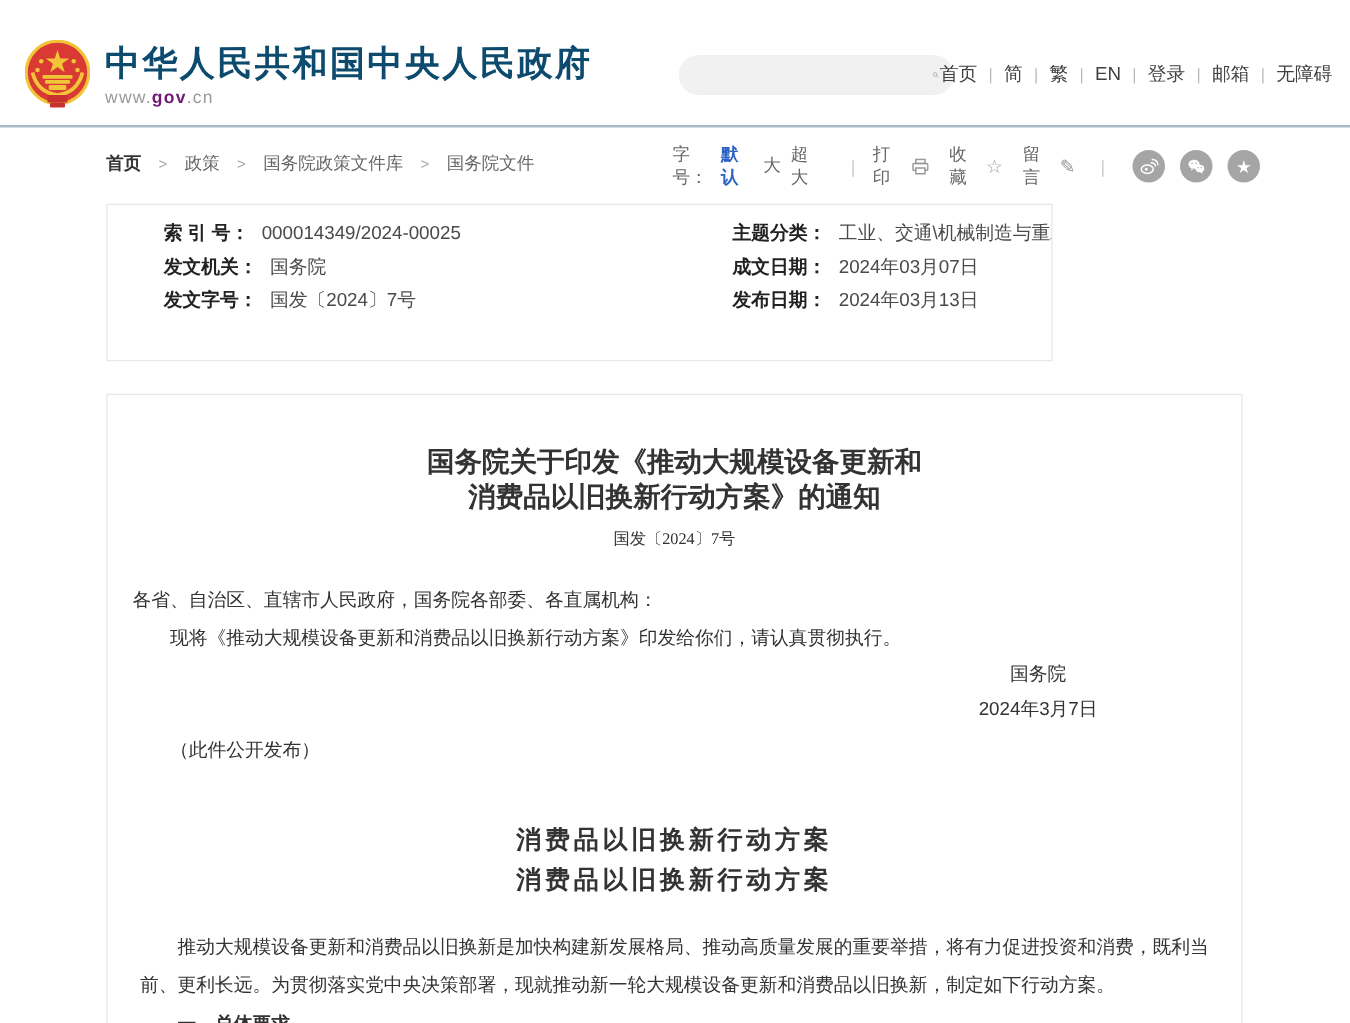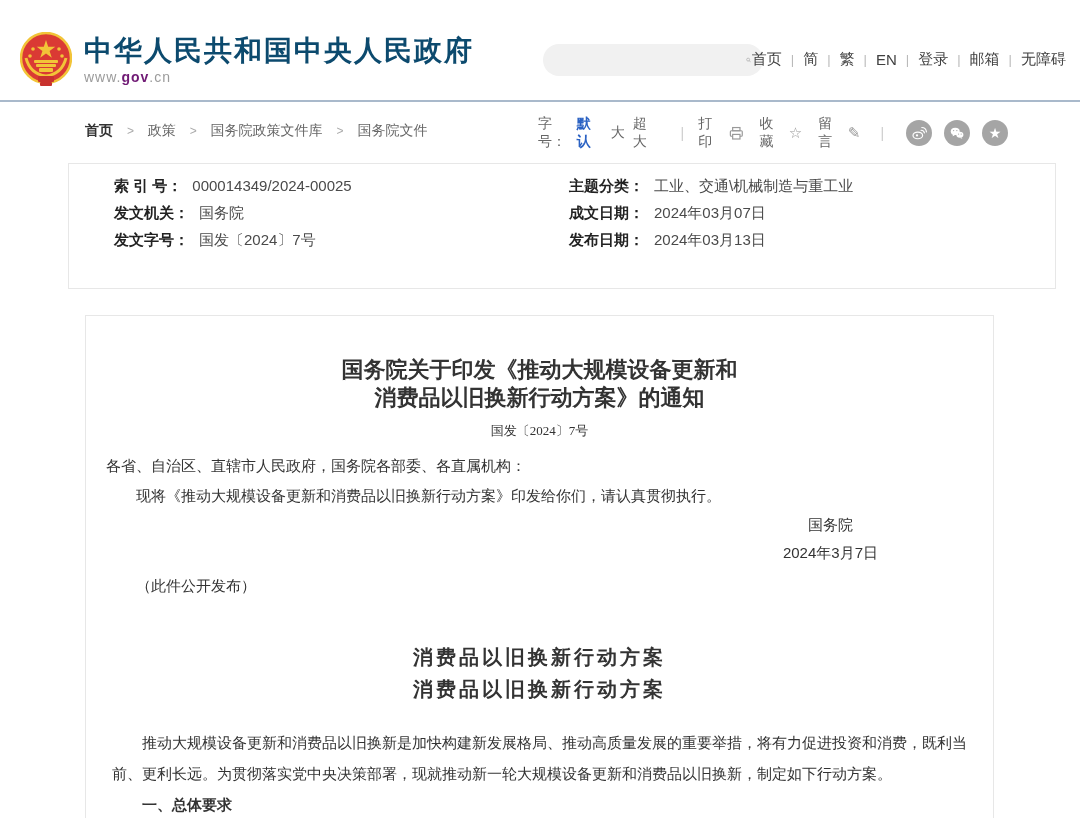--- a/index.html
+++ b/index.html
@@ -42,37 +42,37 @@
   .tb-item { display:flex; align-items:center; margin-right:16px; cursor:pointer; color:#666; }
   .tb-item .glyph { margin-left:5px; color:#999; font-size:15px; }
   .printer-icon { width:16px; height:15px; margin-left:5px; }
   .share-circles { display:flex; align-items:center; margin-left:6px; }
   .circle-icon { width:26px; height:26px; border-radius:50%; background:#a5a5a5; margin-left:12px;
     display:flex; align-items:center; justify-content:center; cursor:pointer; }
   .circle-icon svg { width:16px; height:16px; }
   .circle-icon .star-glyph { color:#fff; font-size:14px; line-height:1; }
 
   
-  .meta-box { position:absolute; left:68px; top:163px; width:988px; height:126px;
+  .meta-box { position:absolute; left:85px; top:163px; width:757px; height:126px;
     background:#fff; border:1px solid #e7e7e7; padding-top:9px; font-size:15px; }
   .meta-row { display:grid; grid-template-columns:455px 1fr; height:27px; align-items:center; }
   .meta-row.single { grid-template-columns:1fr; }
   .meta-cell { padding-left:45px; white-space:nowrap; overflow:hidden; }
   .meta-label { font-weight:bold; color:#222; margin-right:10px; }
   .meta-value { color:#4a4a4a; }
 
   
   .doc-box { position:absolute; left:85px; top:315px; width:909px; height:575px;
     background:#fff; border:1px solid #e7e7e7; overflow:hidden; }
   .doc-title { margin-top:40px; text-align:center; font-family:"Liberation Serif","DejaVu Serif",serif;
     font-size:22px; font-weight:bold; color:#333; line-height:28px; }
   .doc-number { margin-top:10px; text-align:center; font-family:"Liberation Serif","DejaVu Serif",serif;
     font-size:13px; color:#333; }
   .doc-body { padding:0 20px; font-size:15px; line-height:30px; color:#333; }
-  .salutation { margin-top:11px; }
+  .salutation { margin-top:26px; }
   .indent { text-indent:2em; }
   .signature { text-align:right; padding-right:95px; }
   .signature .sig-inner { display:inline-block; text-align:center; line-height:28px; }
   .public-note { text-indent:2em; margin-top:3px; }
   .plan-title { margin-top:40px; text-align:center; font-family:"Liberation Serif","DejaVu Serif",serif;
     font-size:20px; font-weight:bold; color:#333; line-height:32px; letter-spacing:3px; }
   .plan-para { margin-top:22px; padding:0 6px; text-indent:2em; line-height:31px; }
   .section-heading { padding:0 6px; text-indent:2em; font-weight:bold; line-height:16px; margin-top:8px; }
 </style>
 </head>

